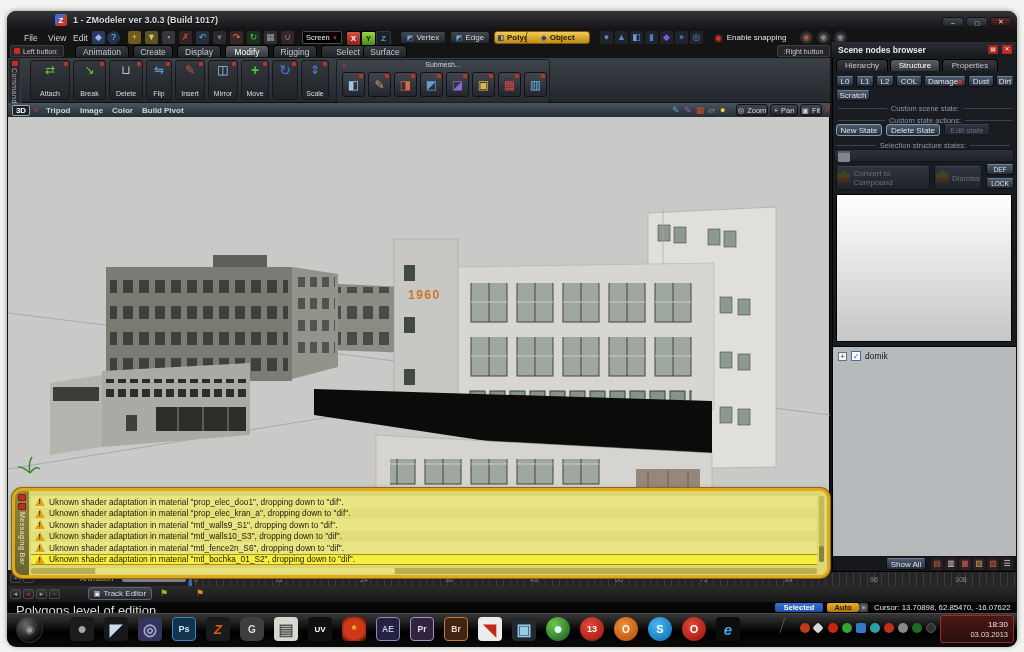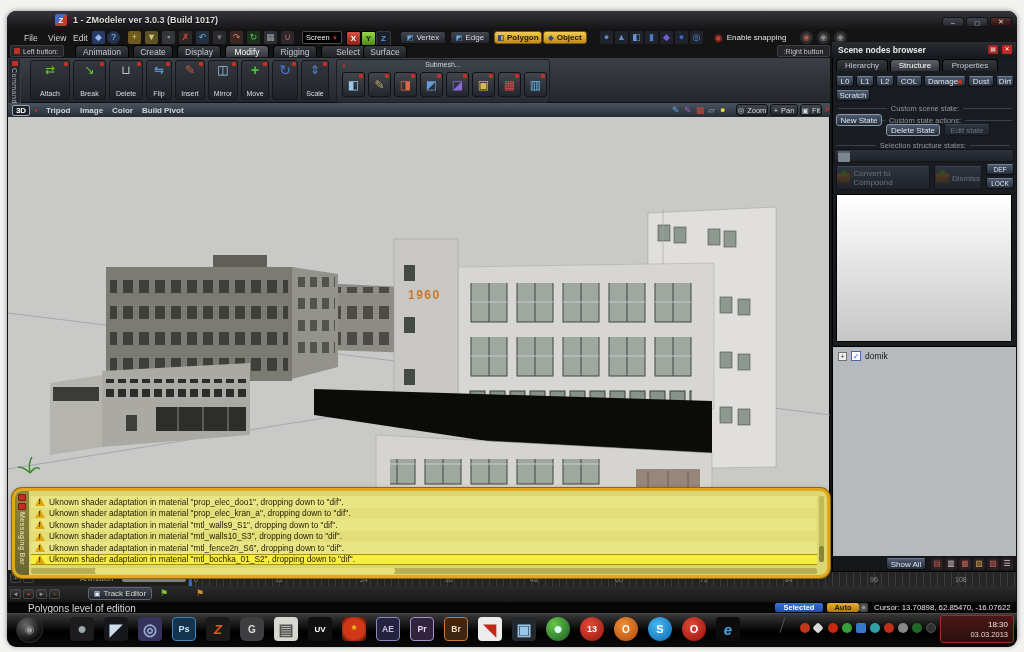--- a/index.html
+++ b/index.html
@@ -88,21 +88,21 @@
     <span>Vertex</span>
   </div>
 <div class="abs bdark" style="left:450px;top:31px;width:40px;height:13px;font-size:8px">
     <span style="color:#6aa8e0;font-size:7px">◩</span>
     <span>Edge</span>
   </div>
 <div class="abs byellow" style="left:494px;top:31px;width:48px;height:13px;font-size:8px">
     <span style="color:#2a4a8a;font-size:7px">◧</span>
     <span>Polygon</span>
   </div>
-<div class="abs byellow" style="left:543px;top:31px;width:44px;height:13px;font-size:8px">
+<div class="abs byellow" style="left:526px;top:31px;width:64px;height:13px;font-size:8px">
     <span style="color:#2a4a8a;font-size:7px">◆</span>
     <span>Object</span>
   </div>
 <div class="smico" style="left:600px;background:#20242a;color:#5a8ac8">●</div>
 <div class="smico" style="left:615px;background:#20242a;color:#5a8ac8">▲</div>
 <div class="smico" style="left:630px;background:#20242a;color:#6a9ad8">◧</div>
 <div class="smico" style="left:645px;background:#20242a;color:#4a7ac8">▮</div>
 <div class="smico" style="left:660px;background:#20242a;color:#7a5ad8">◆</div>
 <div class="smico" style="left:675px;background:#20242a;color:#3a6ac8">●</div>
 <div class="smico" style="left:690px;background:#20242a;color:#5a8ad8">◎</div>
@@ -338,21 +338,21 @@
   </div>
 <div class="spbtn" style="left:968px;top:76px;width:26px;height:11px">Dust</div>
 <div class="spbtn" style="left:996px;top:76px;width:18px;height:11px">Dirt</div>
 <div class="spbtn" style="left:836px;top:90px;width:34px;height:11px">Scratch</div>
 <div class="sep" style="left:838px;top:104px;width:174px">
     <span>Custom scene state:</span>
   </div>
 <div class="sep" style="left:838px;top:116px;width:174px">
     <span>Custom state actions:</span>
   </div>
-<div class="spbtn" style="left:836px;top:114px;width:46px;height:12px;border-color:#8a97a8">New State</div>
+<div class="spbtn" style="left:836px;top:124px;width:46px;height:12px;border-color:#8a97a8">New State</div>
 <div class="spbtn" style="left:886px;top:124px;width:54px;height:12px;border-color:#8a97a8">Delete State</div>
 <div class="spbtn dis" style="left:944px;top:124px;width:46px;height:12px">Edit state</div>
 <div class="sep" style="left:836px;top:141px;width:174px">
     <span>Selection structure states:</span>
   </div>
 <div class="abs" style="left:834px;top:149px;width:180px;height:13px;background:linear-gradient(#2c313a,#20242b);border:1px solid #121418;border-radius:2px;box-sizing:border-box">
   <span class="abs" style="left:3px;top:1px;width:12px;height:9px;background:#7d858f;border-radius:1px;border-top:2px solid #5a626c"></span>
 </div>
 <div class="spbtn dis" style="left:836px;top:166px;width:94px;height:24px;gap:4px">
   <span style="width:13px;height:10px;background:linear-gradient(#a8742c,#6a4414);border-radius:2px;position:relative">
@@ -413,21 +413,21 @@
   <span class="minibtn" style="left:41px;top:3px;color:#c23020">▪</span>
   <div class="abs bdark" style="left:80px;top:1px;width:64px;height:13px;font-size:8px;border-color:#5a6675">
       <span style="color:#e8eef4;font-size:7px">▣</span>
       <span>Track Editor</span>
     </div>
   <span class="abs" style="left:152px;top:2px;font-size:9px;color:#88c838">⚑</span>
   <span class="abs" style="left:188px;top:2px;font-size:9px;color:#d89028">⚑</span>
 </div>
 
 <div class="abs" style="left:8px;top:602px;width:1008px;height:11px;background:#060606">
-  <span class="abs" style="left:20px;top:1px;font-size:10px;color:#d8d8d8">Polygons level of edition</span>
+  <span class="abs" style="left:8px;top:1px;font-size:13px;color:#d8d8d8">Polygons level of edition</span>
   <span class="abs" style="left:767px;top:1px;width:48px;height:9px;background:linear-gradient(#3a72d8,#1e4ea8);border-radius:2px;color:#fff;font-size:7.5px;font-weight:bold;text-align:center;line-height:9px">Selected</span>
   <span class="abs" style="left:819px;top:1px;width:32px;height:9px;background:linear-gradient(#e8b028,#b07c10);border-radius:2px;color:#241a00;font-size:7.5px;font-weight:bold;text-align:center;line-height:9px">Auto</span>
   <span class="abs" style="left:851px;top:1px;width:9px;height:9px;background:#4a4a4a;border-radius:2px;color:#999;font-size:6px;text-align:center;line-height:9px">◉</span>
   <span class="abs" style="left:866px;top:1px;font-size:7.8px;color:#e2e2e2">Cursor: 13.70898, 62.85470, -16.07622</span>
 </div>
 
 <div class="abs" style="left:12px;top:488px;width:818px;height:90px;border:3px solid #e2a81c;border-radius:10px;background:#ddd771;box-shadow:0 0 0 1px #8a6a10,0 1px 5px rgba(0,0,0,.35);box-sizing:border-box;z-index:20">
   <div class="abs" style="left:0;top:0;bottom:0;width:14px;background:linear-gradient(#8f893e,#6a6430);border-radius:7px 0 0 7px;display:flex;flex-direction:column;align-items:center;padding-top:3px;gap:2px">
     <span style="width:8px;height:7px;background:#c03020;border:1px solid #801c12;border-radius:1px;box-sizing:border-box"></span>
     <span style="width:8px;height:7px;background:#c03020;border:1px solid #801c12;border-radius:1px;box-sizing:border-box"></span>

